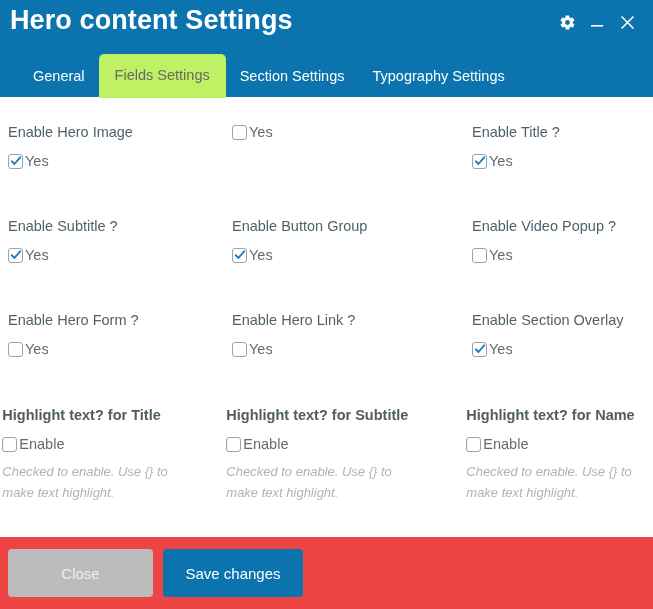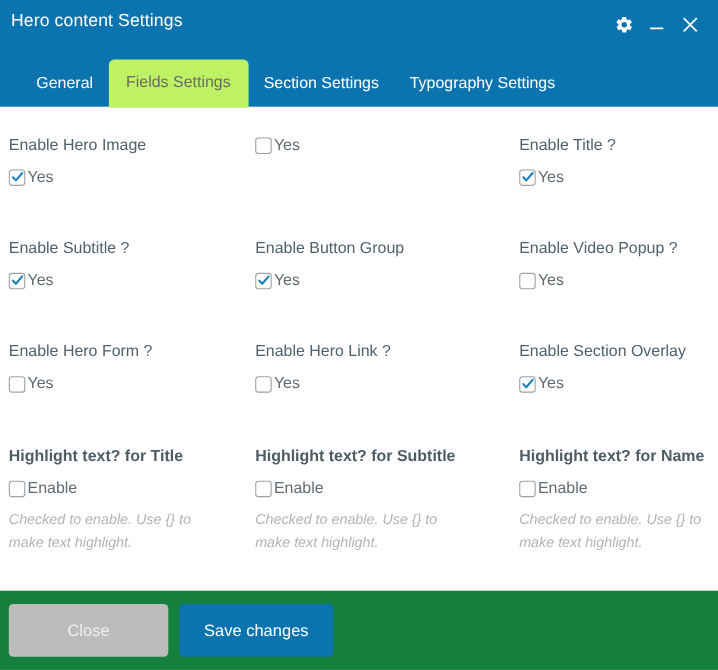--- a/index.html
+++ b/index.html
@@ -35,22 +35,22 @@
 
   .title-row {
     display: flex;
     align-items: flex-start;
     justify-content: space-between;
     padding: 6px 16px 0 10px;
   }
 
   .modal-title {
     color: #ffffff;
-    font-size: 16px;
-    font-weight: 400;
+    font-size: 27px;
+    font-weight: 700;
     line-height: 28px;
     letter-spacing: 0.1px;
     white-space: nowrap;
   }
 
   .win-controls {
     display: flex;
     align-items: center;
     gap: 10px;
     padding-top: 6px;
@@ -101,20 +101,21 @@
     flex: 1 1 auto;
     background: #ffffff;
     padding: 26px 8px 0 8px;
     box-sizing: border-box;
     overflow: hidden;
   }
 
   .field-row {
     display: flex;
     width: 100%;
+    justify-content: center;
   }
   .field-col {
     width: 224px;
     flex: 0 0 224px;
     box-sizing: border-box;
     padding-right: 16px;
   }
   .field-col.last {
     flex: 1 1 auto;
     width: auto;
@@ -172,21 +173,21 @@
   }
 
   .row-gap-1 { margin-bottom: 43px; }
   .row-gap-2 { margin-bottom: 43px; }
   .row-gap-3 { margin-bottom: 44px; }
 
   
   .modal-footer {
     flex: 0 0 72px;
     height: 72px;
-    background: #15803d;
+    background: #ef4444;
     display: flex;
     align-items: center;
     padding-left: 8px;
     gap: 10px;
     box-sizing: border-box;
   }
 
   .btn {
     border: none;
     border-radius: 4px;

